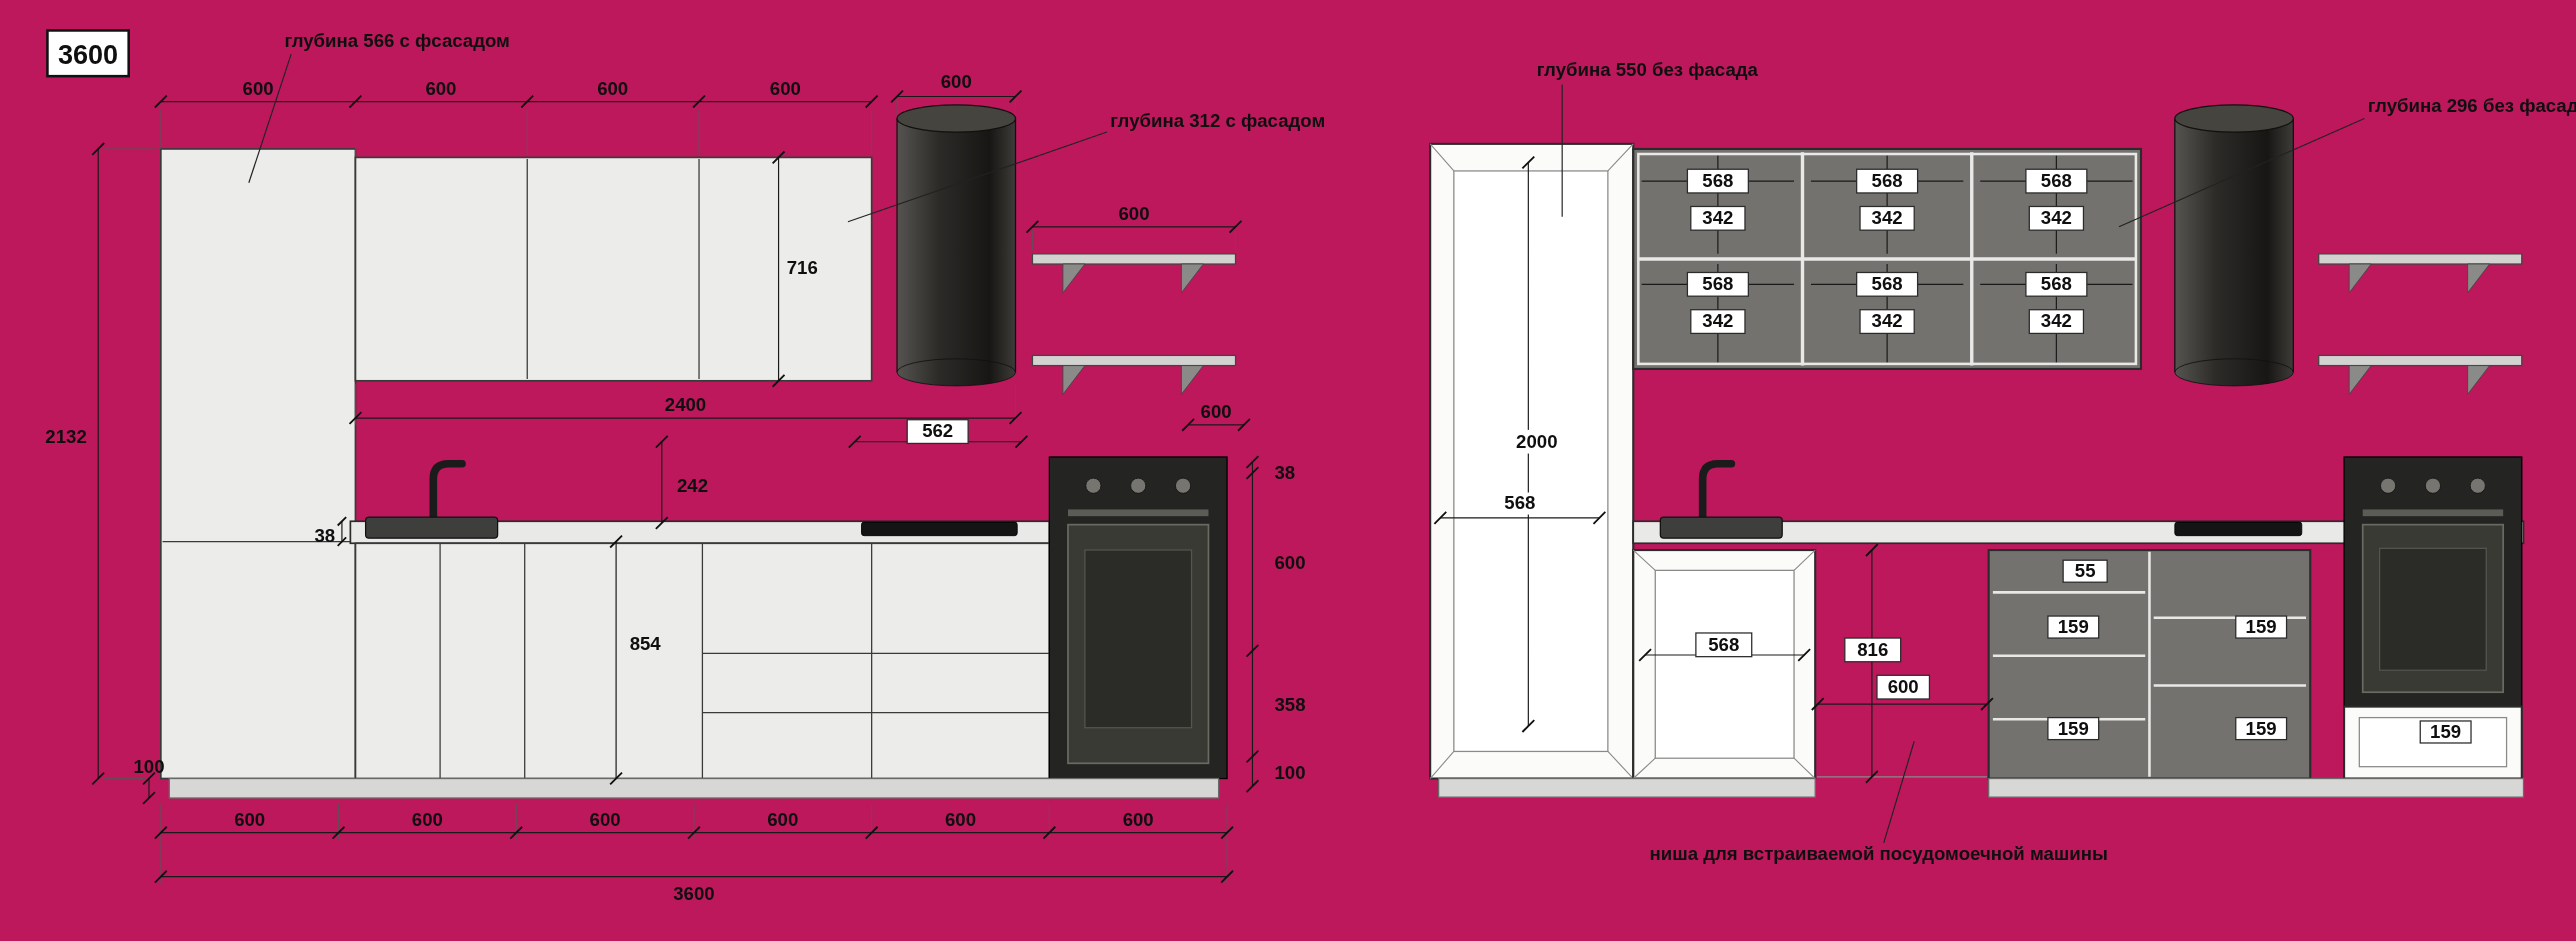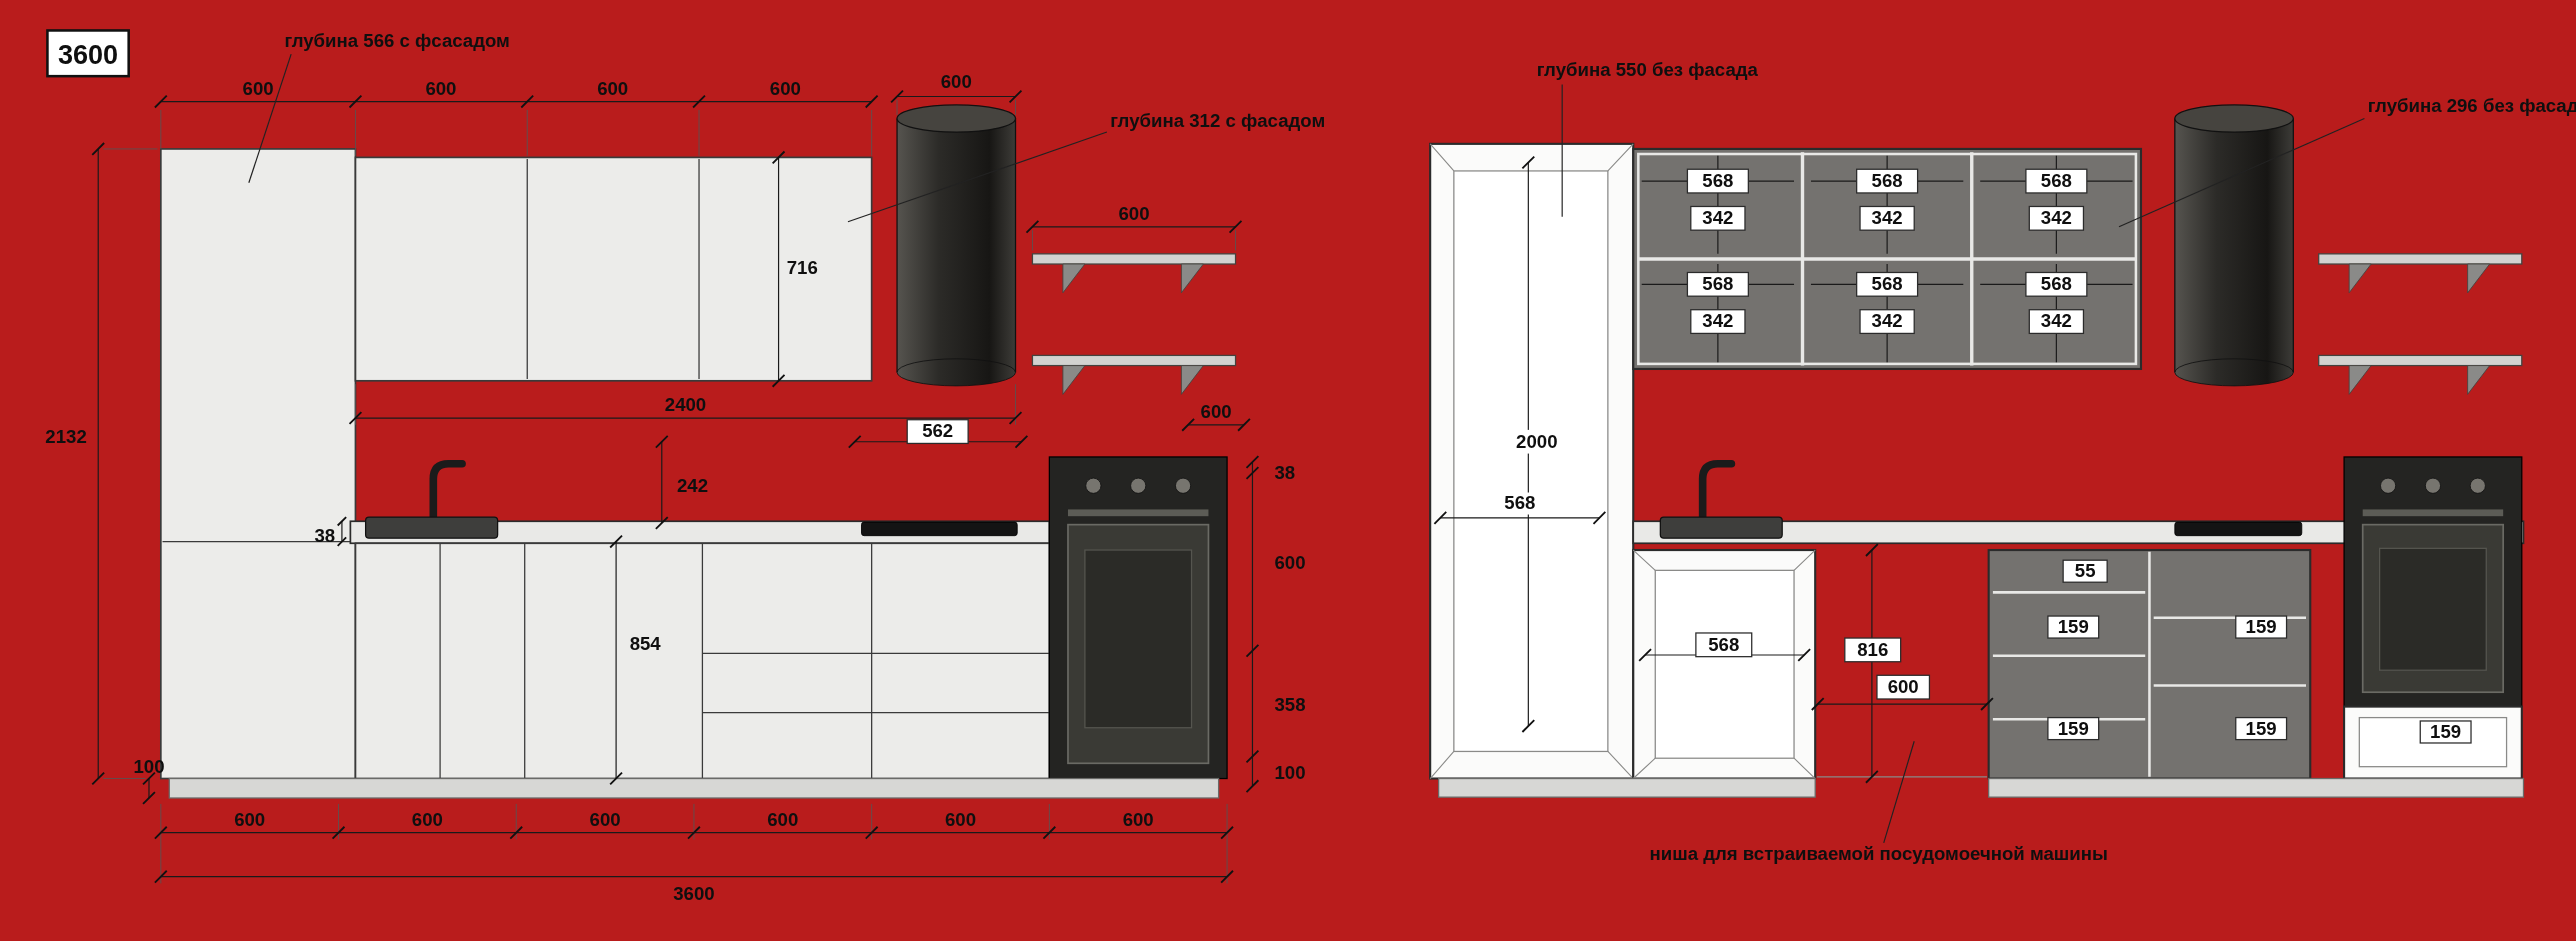--- a/index.html
+++ b/index.html
@@ -1,16 +1,16 @@
 <!DOCTYPE html>
 <html style="font-size:13.5px"><head>
 <meta charset="utf-8">
 <style>
   html,body{margin:0;padding:0;background:#ffffff;}
-  .stage{width:2576px;height:941px;position:relative;background:#b91c1c;overflow:hidden;}
+  .stage{width:2576px;height:941px;position:relative;background:#be185d;overflow:hidden;}
   svg{display:block;}
   .cab{fill:#ececea;stroke:#3a3a3a;stroke-width:2;}
   .open{fill:#fbfbfa;stroke:#2b2b2b;stroke-width:2.5;}
   .inner{fill:#ffffff;stroke:#8a8a88;stroke-width:1.5;}
   .dark{fill:#74726f;stroke:#2b2b2b;stroke-width:2.5;}
   .wline{stroke:#e8e8e6;stroke-width:4;fill:none;}
   .wline2{stroke:#e8e8e6;stroke-width:3;fill:none;}
   .cline{stroke:#3a3a3a;stroke-width:1.5;fill:none;}
   .cline2{stroke:#8a8a88;stroke-width:1.3;fill:none;}
   .dim{stroke:#1a1a1a;stroke-width:1.4;fill:none;}

